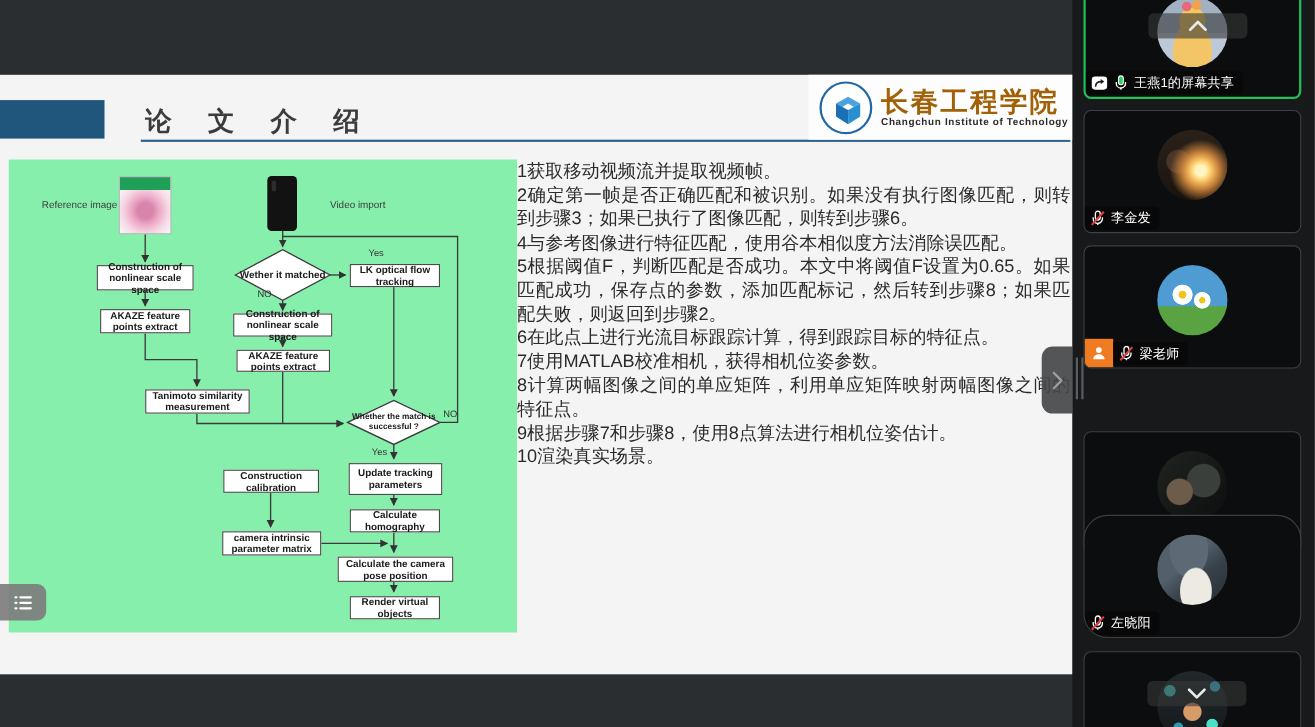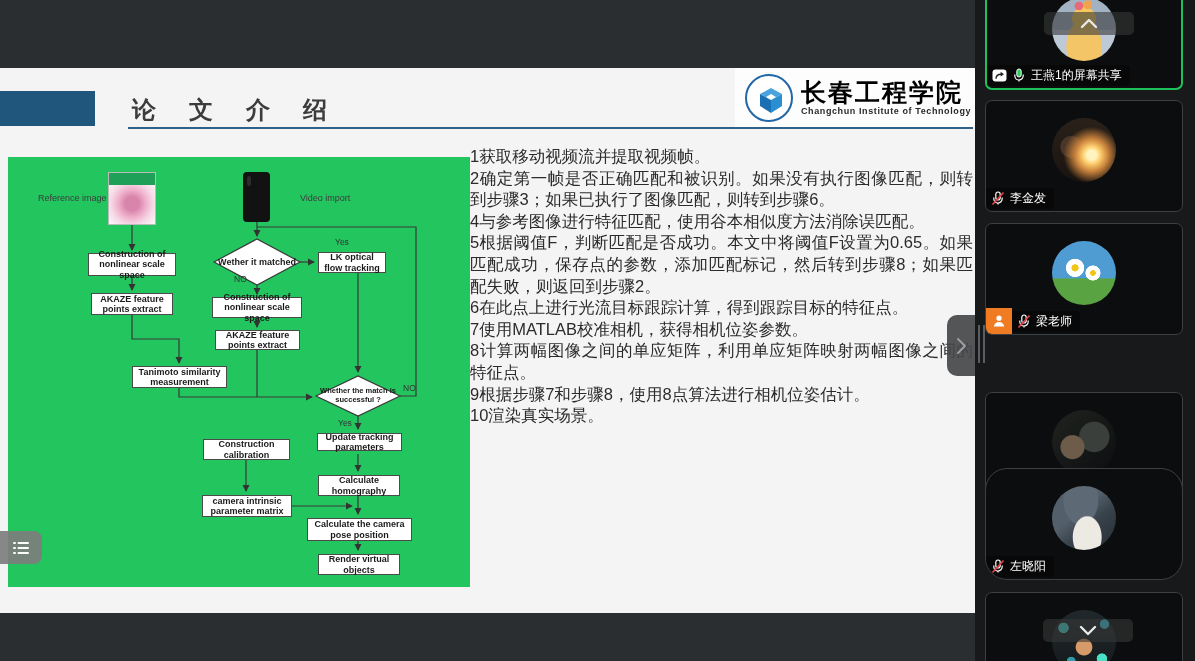--- a/index.html
+++ b/index.html
@@ -13,25 +13,25 @@
   .slide{position:absolute;left:0;top:68px;width:975px;height:545px;background:#f4f4f5;}
 
   .accent-rect{position:absolute;left:0;top:23px;width:95px;height:35px;background:#20557c;}
   .slide-title{position:absolute;left:132px;top:26px;font-size:24px;font-weight:bold;color:#3c3c3c;letter-spacing:33px;white-space:nowrap;}
   .header-line{position:absolute;left:128px;top:59px;width:845px;height:2px;background:#2e6088;}
 
   .logo-box{position:absolute;left:735px;top:0;width:240px;height:59px;background:#fdfdfd;display:flex;align-items:center;}
   .emblem{position:relative;width:48px;height:48px;margin-left:10px;border-radius:50%;border:2px solid #2166a5;background:#fff;flex:0 0 auto;}
   .emblem svg{position:absolute;left:8px;top:8px;}
   .logo-text{margin-left:8px;}
-  .logo-cn{font-family:"DejaVu Serif","Liberation Serif",serif;font-weight:bold;font-size:25px;line-height:27px;color:#000000;letter-spacing:2px;white-space:nowrap;}
+  .logo-cn{font-family:"DejaVu Serif","Liberation Serif",serif;font-weight:bold;font-size:25px;line-height:27px;color:#a16207;letter-spacing:2px;white-space:nowrap;}
   .logo-en{font-size:9px;font-weight:bold;color:#2a2a2a;letter-spacing:0.6px;white-space:nowrap;}
 
   
-  .flow{position:absolute;left:8px;top:89px;width:462px;height:430px;background:#22c55e;}
+  .flow{position:absolute;left:8px;top:77px;width:462px;height:430px;background:#86efac;}
   .flow svg.wires{position:absolute;left:0;top:0;}
   .fc-box{position:absolute;background:#fff;border:1px solid #4a4a4a;display:flex;align-items:center;justify-content:center;text-align:center;font-size:9px;font-weight:bold;line-height:1.12;color:#1a1a1a;padding:1px 2px;}
   .fc-lbl{position:absolute;font-size:9px;color:#3d3d3d;white-space:nowrap;}
   .fc-yesno{position:absolute;font-size:8.5px;color:#333;white-space:nowrap;}
   .fc-dia-txt{position:absolute;display:flex;align-items:center;justify-content:center;text-align:center;font-weight:bold;color:#1a1a1a;}
   .ref-img{position:absolute;left:100px;top:15px;width:48px;height:53px;border:1px solid #bbb;
      background:linear-gradient(#1fa058 0 12px,rgba(0,0,0,0) 12px),
        radial-gradient(circle at 50% 60%, #d884ab 0 18%, #eeadc9 35%, #f6d9e6 55%, #f9f2f5 75%);}
   .phone{position:absolute;left:235px;top:15px;width:27px;height:50px;background:#121212;border-radius:4px;}
   .phone::after{content:"";position:absolute;left:4px;top:4px;width:4px;height:10px;border-radius:2px;background:#2c2c2c;}
@@ -159,27 +159,27 @@
         <div class="fc-box" style="left:80px;top:96px;width:88px;height:23px;">Construction of nonlinear scale space</div>
         <div class="fc-box" style="left:83px;top:136px;width:82px;height:22px;">AKAZE feature points extract</div>
         <div class="fc-box" style="left:124px;top:209px;width:95px;height:22px;">Tanimoto similarity measurement</div>
 
         <div class="fc-dia-txt" style="left:209px;top:95px;width:80px;height:20px;font-size:9px;">Wether it matched</div>
         <div class="fc-yesno" style="left:327px;top:80px;">Yes</div>
         <div class="fc-yesno" style="left:226px;top:117px;">NO</div>
 
         <div class="fc-box" style="left:204px;top:140px;width:90px;height:21px;">Construction of nonlinear scale space</div>
         <div class="fc-box" style="left:207px;top:173px;width:85px;height:20px;">AKAZE feature points extract</div>
-        <div class="fc-box" style="left:310px;top:95px;width:68px;height:21px;">LK optical flow tracking</div>
+        <div class="fc-box" style="left:310px;top:95px;width:82px;height:21px;">LK optical flow tracking</div>
 
         <div class="fc-dia-txt" style="left:310px;top:226px;width:80px;height:26px;font-size:7.5px;line-height:1.15;">Whether the match is successful ?</div>
         <div class="fc-yesno" style="left:395px;top:226px;">NO</div>
         <div class="fc-yesno" style="left:330px;top:261px;">Yes</div>
 
-        <div class="fc-box" style="left:309px;top:276px;width:85px;height:18px;">Update tracking parameters</div>
+        <div class="fc-box" style="left:309px;top:276px;width:85px;height:29px;">Update tracking parameters</div>
         <div class="fc-box" style="left:310px;top:318px;width:82px;height:21px;">Calculate homography</div>
         <div class="fc-box" style="left:299px;top:361px;width:105px;height:23px;">Calculate the camera pose position</div>
         <div class="fc-box" style="left:310px;top:397px;width:82px;height:21px;">Render virtual objects</div>
         <div class="fc-box" style="left:195px;top:282px;width:87px;height:21px;">Construction calibration</div>
         <div class="fc-box" style="left:194px;top:338px;width:90px;height:22px;">camera intrinsic parameter matrix</div>
       </div>
 
       <div class="steps">
         <p>1获取移动视频流并提取视频帧。</p>
         <p>2确定第一帧是否正确匹配和被识别。如果没有执行图像匹配，则转到步骤3；如果已执行了图像匹配，则转到步骤6。</p>

